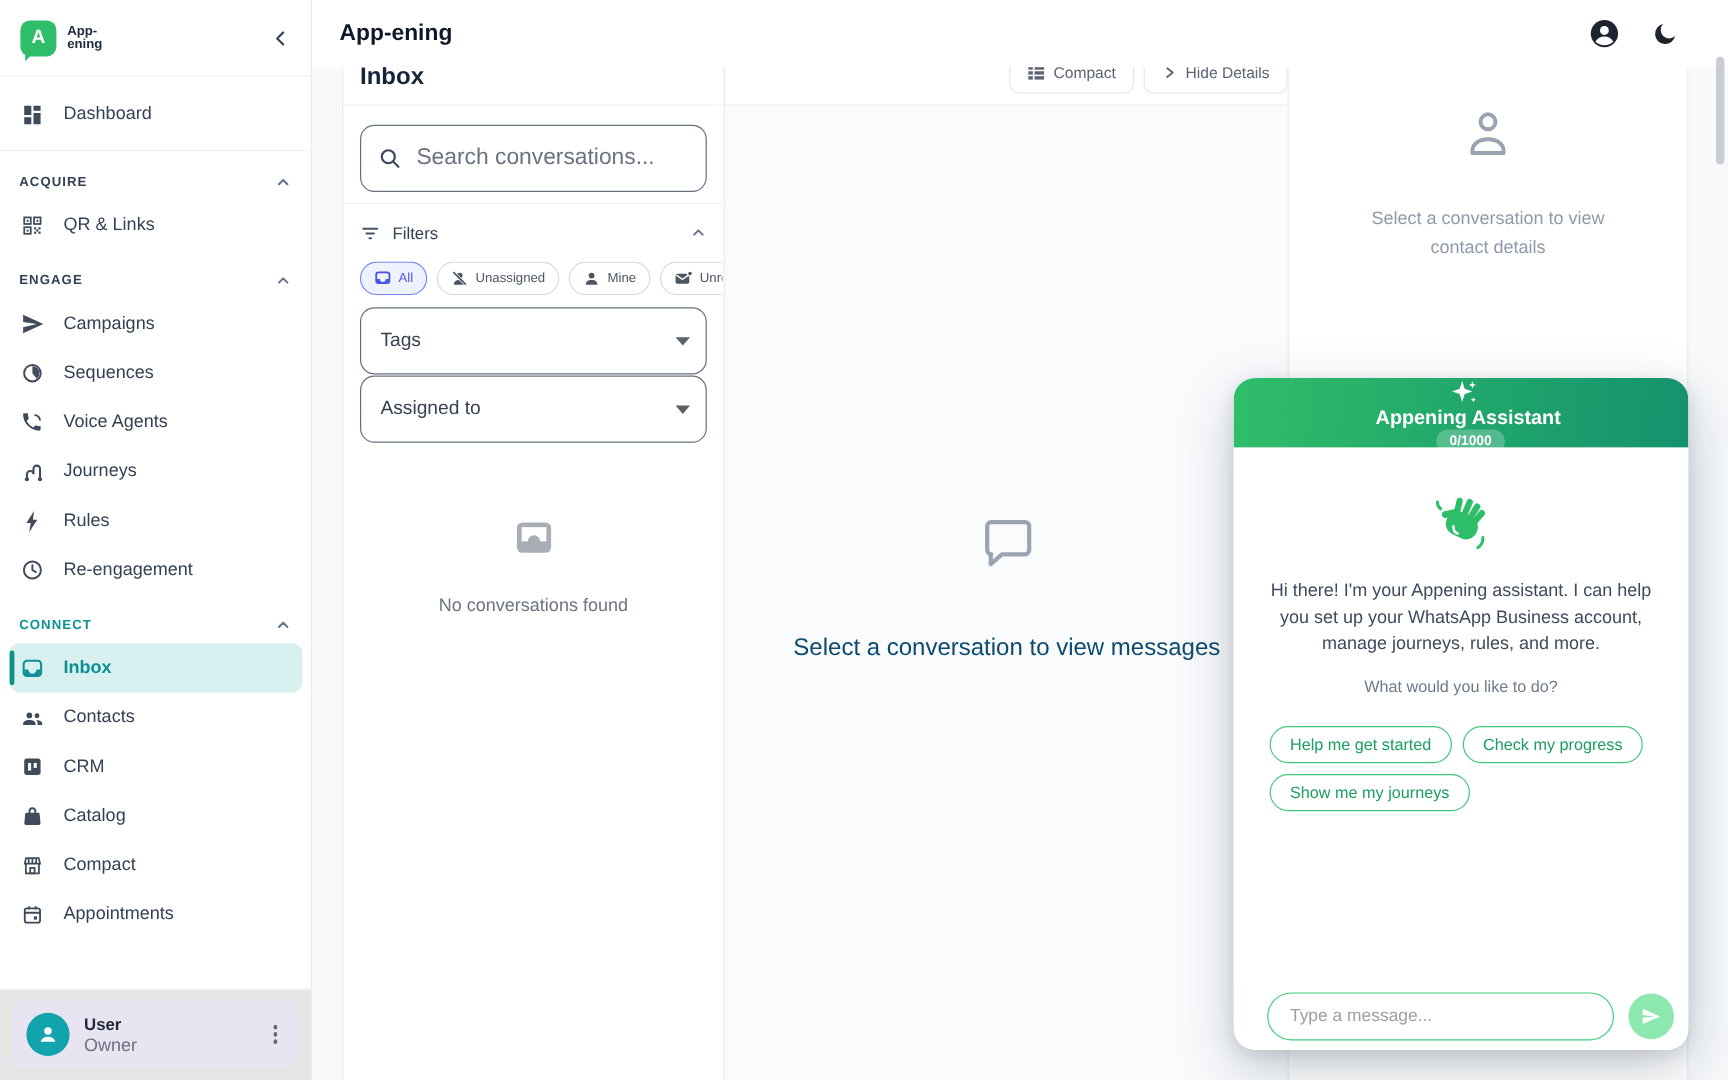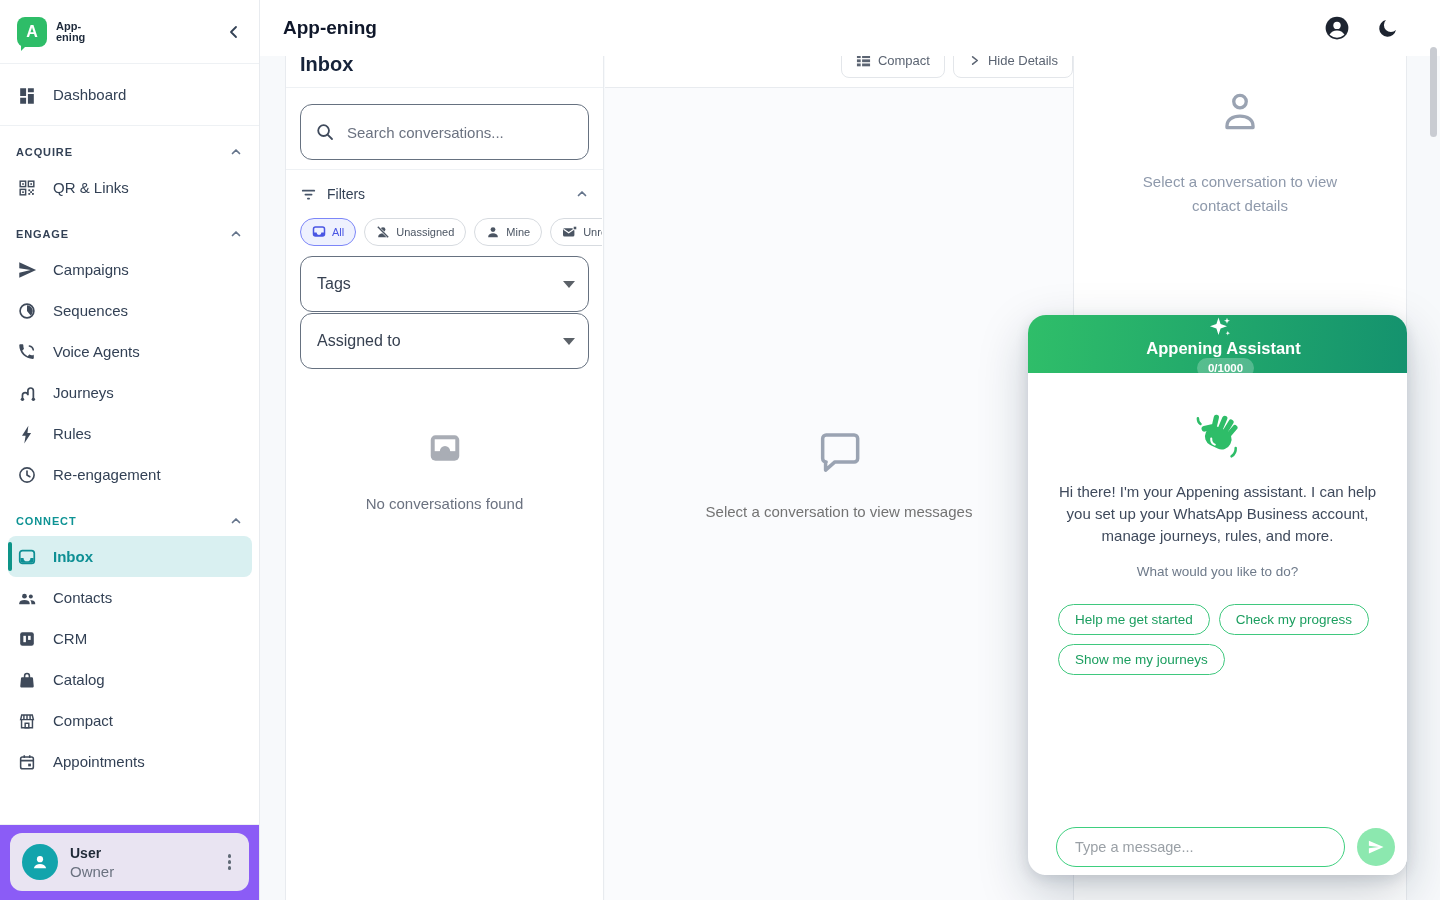--- a/index.html
+++ b/index.html
@@ -18,21 +18,21 @@
   .nav-item .ic { width:22px; height:22px; flex:none; display:flex; align-items:center; justify-content:center; color:#3f4a5a; }
   .nav-item.first { margin-top:10px; }
   .sb-divider { border-top:1px solid #eef1f4; margin:10px 0 8px; }
   .section-row { height:31px; margin-top:10px; display:flex; align-items:center; padding:0 16px; }
   .section-label { font-size:11px; font-weight:bold; letter-spacing:0.08em; color:#334155; }
   .section-row .chev { margin-left:auto; display:flex; }
   .section-row.connect .section-label { color:#0e9394; }
   .nav-item.active { position:relative; margin:0 8px; padding:0 8px; width:244px; border-radius:8px; background:#d9f0f1; color:#0d8f94; font-weight:bold; }
   .nav-item.active .ic { color:#0d8f94; }
   .nav-item.active::before { content:""; position:absolute; left:0; top:6px; bottom:6px; width:4px; border-radius:4px; background:#0d9488; }
-  .sb-footer { position:absolute; left:0; right:0; bottom:0; height:76px; background:#8b5cf6; border-top:1px solid #edf0f3; padding:8px 10px 10px; }
+  .sb-footer { position:absolute; left:0; right:0; bottom:0; height:76px; background:#e5e5e5; border-top:1px solid #edf0f3; padding:8px 10px 10px; }
   .user-card { height:58px; border-radius:12px; background:#e9e4f2; display:flex; align-items:center; padding:0 12px; }
   .user-avatar { width:36px; height:36px; border-radius:50%; background:#12a4ac; display:flex; align-items:center; justify-content:center; flex:none; }
   .user-meta { margin-left:12px; }
   .user-name { font-size:14px; font-weight:bold; color:#1f2937; }
   .user-role { font-size:15px; color:#6b7280; margin-top:2px; }
   .user-menu { margin-left:auto; background:none; border:none; cursor:pointer; display:flex; flex-direction:column; gap:2.5px; padding:6px; }
   .user-menu i { width:3.5px; height:3.5px; border-radius:50%; background:#606a76; }
 
   
   .main { position:absolute; left:260px; top:0; right:0; bottom:0; }
@@ -41,21 +41,21 @@
   .topbar-icons { position:absolute; right:41px; top:0; height:56px; display:flex; align-items:center; gap:26px; }
   .icon-btn { background:none; border:none; cursor:pointer; display:flex; align-items:center; justify-content:center; }
   .content { position:absolute; left:0; top:56px; right:0; bottom:0; background:#f7f9fb; z-index:1; }
 
   
   .conv-panel { position:absolute; left:25px; top:0; bottom:0; width:319px; background:#fff; border-left:1px solid #e8ebef; border-right:1px solid #e8ebef; }
   .conv-head { height:32px; border-bottom:1px solid #eef1f4; position:relative; }
   .conv-title { position:absolute; left:14px; top:-4px; font-size:20px; line-height:24px; font-weight:bold; color:#16233a; }
   .conv-search { padding:16px 14px 9px; border-bottom:1px solid #eef1f4; }
   .search-box { position:relative; height:56px; border:1.5px solid #667180; border-radius:12px; display:flex; align-items:center; padding:0 14px; background:#fff; }
-  .search-box input { border:none; outline:none; flex:1; margin-left:12px; font-size:15px; color:#374151; font-family:"Liberation Sans",sans-serif; background:transparent; }
+  .search-box input { border:none; outline:none; flex:1; margin-left:12px; font-size:19px; color:#374151; font-family:"Liberation Sans",sans-serif; background:transparent; }
   .search-box input::placeholder { color:#6b7280; }
   .conv-filters { padding:12px 14px; }
   .filters-row { height:24px; display:flex; align-items:center; gap:10px; }
   .filters-label { font-size:14px; color:#334155; }
   .filters-row .chev { margin-left:auto; display:flex; }
   .chips-row { display:flex; gap:8px; margin-top:12px; margin-right:-13px; overflow:hidden; white-space:nowrap; }
   .chip { flex:none; height:28px; border-radius:999px; border:1px solid #d7dbe0; background:#fff; color:#4b5563; font-size:11px; display:flex; align-items:center; gap:6px; padding:0 11px; cursor:pointer; font-family:"Liberation Sans",sans-serif; }
   .chip.selected { border:1.5px solid #7c86f8; background:#eef1fe; color:#4956e3; }
   .select-box { position:relative; height:56px; border:1.5px solid #667180; border-radius:12px; display:flex; align-items:center; padding:0 16px; background:#fff; cursor:pointer; }
   .select-box.tags { margin-top:10px; }
@@ -64,21 +64,21 @@
   .select-caret { position:absolute; right:13px; top:50%; margin-top:-3px; width:0; height:0; border-left:6px solid transparent; border-right:6px solid transparent; border-top:7px solid #5b6168; }
   .conv-empty { margin-top:48px; text-align:center; }
   .conv-empty-text { margin-top:24px; font-size:15px; color:#6b7280; }
 
   
   .msg-panel { position:absolute; left:345px; top:0; bottom:0; width:468px; background:#fafbfd; }
   .msg-head { height:32px; background:#fff; border-bottom:1px solid #e8ebef; position:relative; }
   .msg-toolbar { position:absolute; top:-14px; right:0; display:flex; gap:8px; }
   .tool-btn { height:36px; background:#fff; border:1px solid #e3e6ea; border-radius:8px; display:flex; align-items:center; gap:7px; padding:0 14px; font-size:13px; color:#5b6472; cursor:pointer; font-family:"Liberation Sans",sans-serif; }
   .msg-empty { position:absolute; top:368px; left:0; right:0; text-align:center; }
-  .msg-empty-text { margin-top:19px; font-size:15px; color:#737373; }
+  .msg-empty-text { margin-top:44px; font-size:20px; color:#0c4a6e; }
 
   
   .details-panel { position:absolute; left:813px; top:0; bottom:0; width:334px; background:#fff; border-left:1px solid #e8ebef; border-right:1px solid #e8ebef; }
   .details-empty { margin-top:32px; text-align:center; }
   .details-empty-text { margin-top:28px; font-size:15px; line-height:24px; color:#8e99ab; }
 
   .scroll-thumb { position:absolute; right:3px; top:47px; width:7px; height:90px; border-radius:4px; background:#c9ccd2; z-index:40; cursor:pointer; }
 
   
   .assistant { position:absolute; left:768px; top:315px; width:379px; height:560px; border-radius:18px; background:#fff; box-shadow:0 18px 50px rgba(15,35,60,.22), 0 4px 14px rgba(15,35,60,.12); z-index:50; overflow:hidden; }

